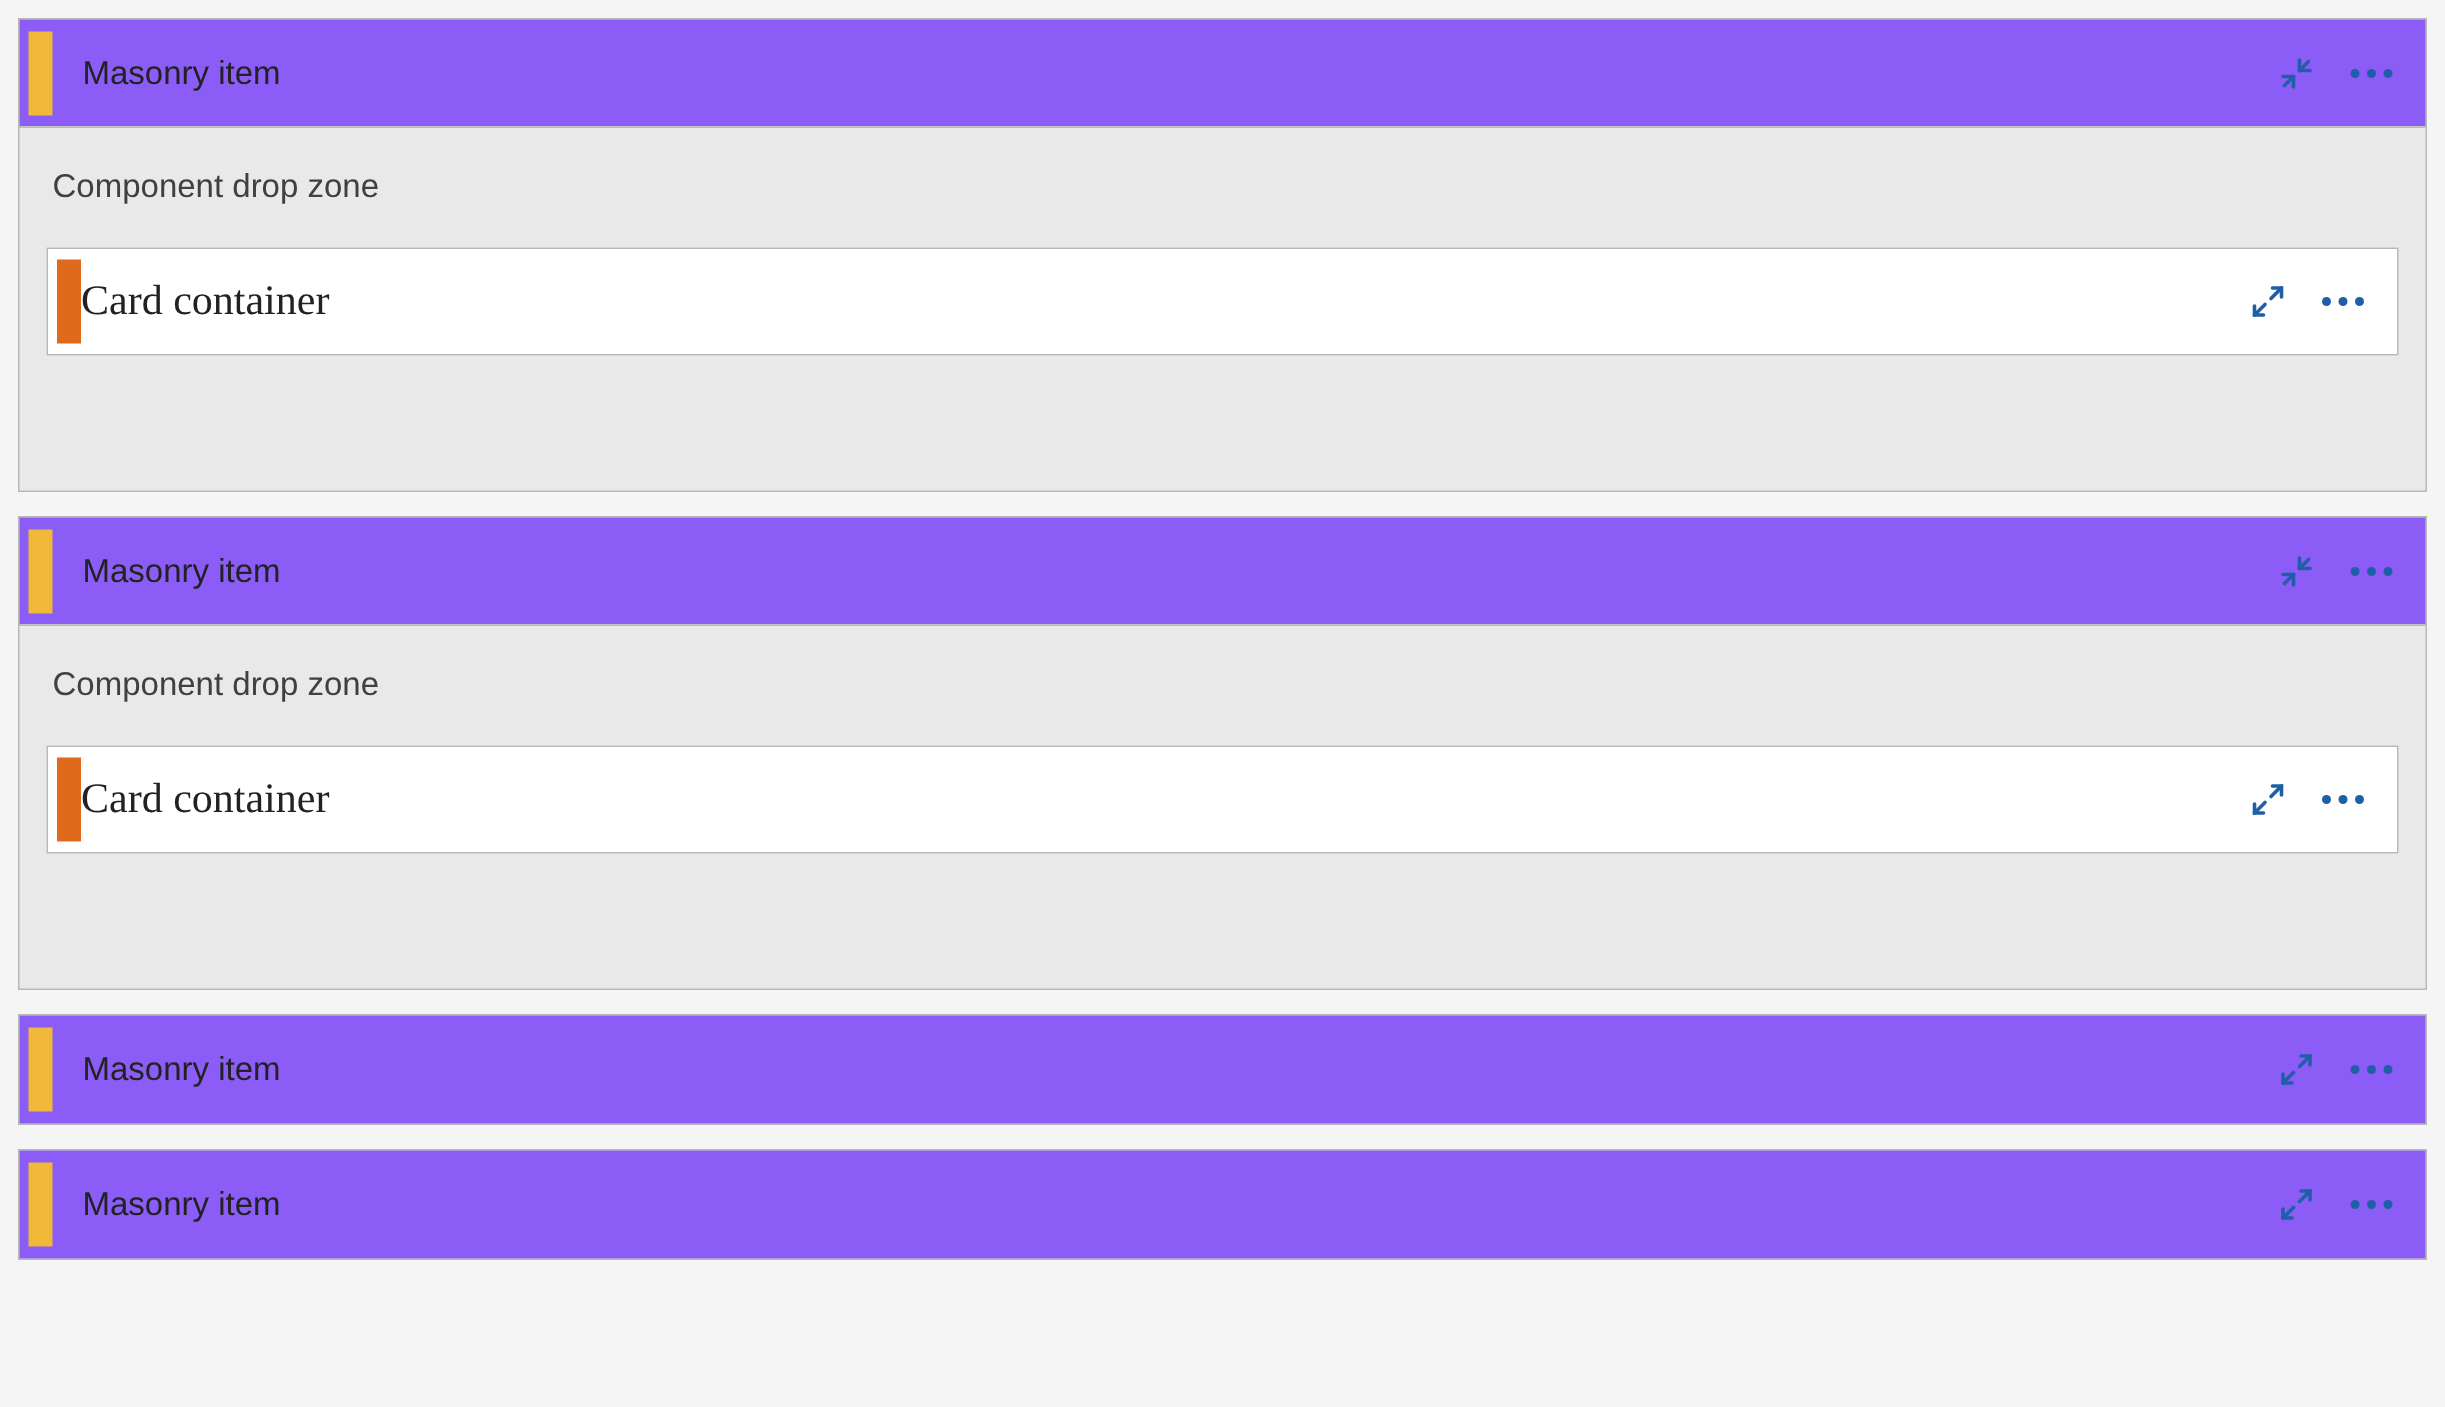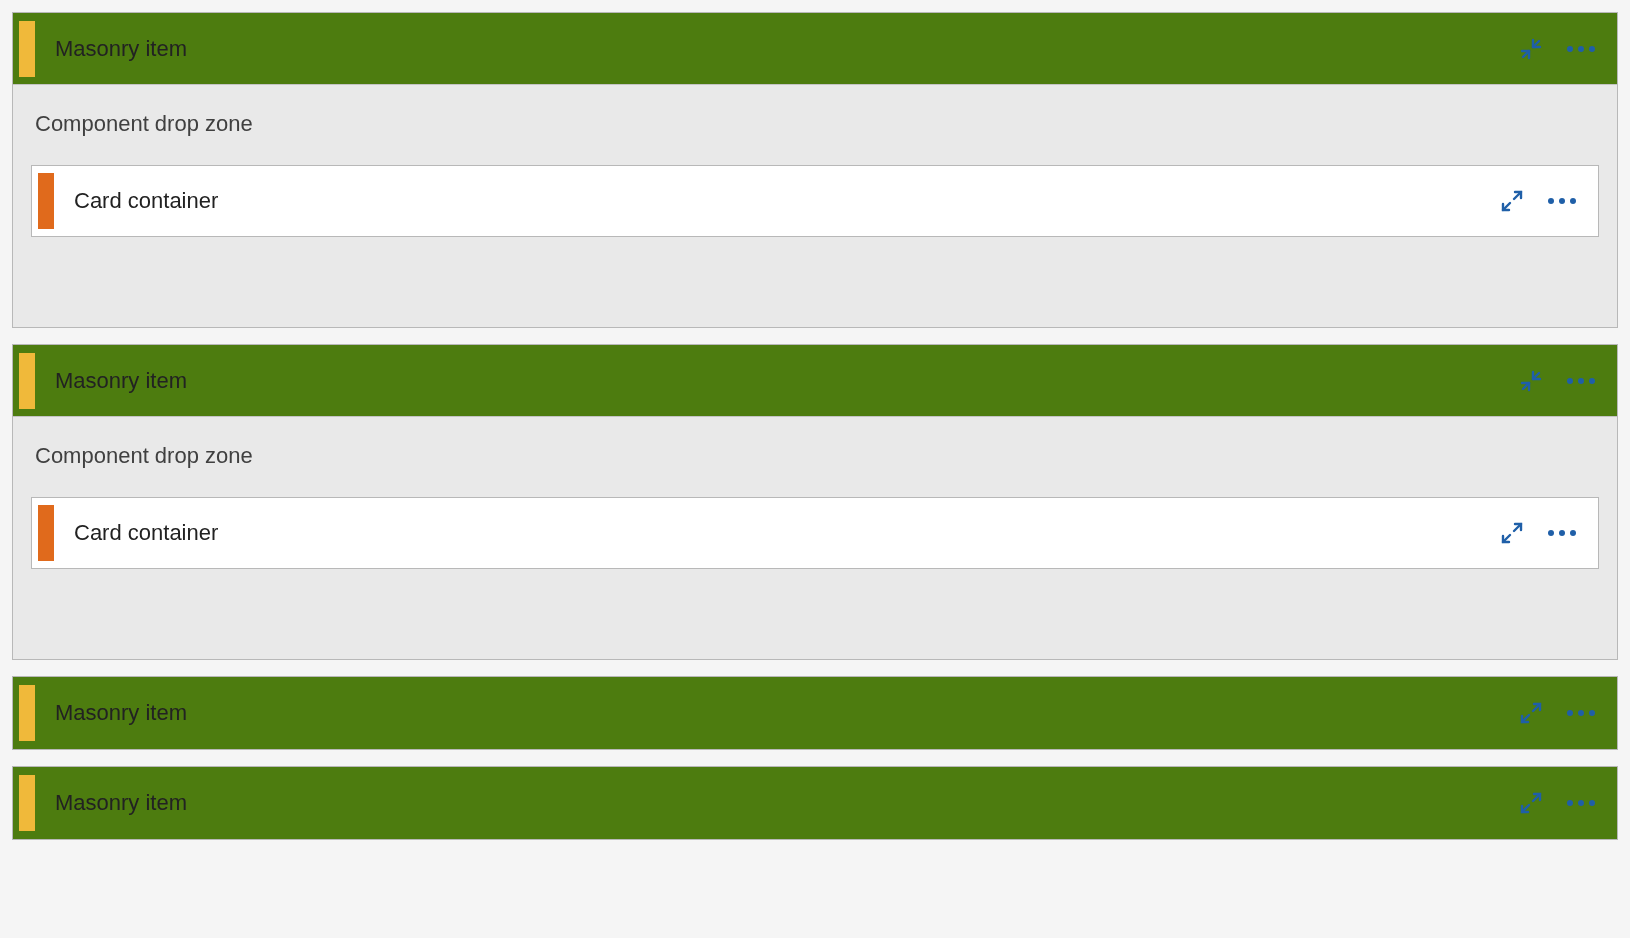--- a/index.html
+++ b/index.html
@@ -18,21 +18,21 @@
     border: 1px solid #b8b8b8;
     background: #e9e9e9;
     margin-bottom: 16px;
   }
   .block.collapsed {
     background: #ffffff;
   }
   .block-header {
     display: flex;
     align-items: center;
-    background: #4d7c0f;
+    background: #8b5cf6;
     height: 72px;
     border-bottom: 1px solid #c4c4c4;
   }
   .block.collapsed .block-header { border-bottom: none; }
   .color-tab {
     width: 16px;
     height: 56px;
     margin-left: 6px;
     flex: 0 0 auto;
   }
@@ -70,24 +70,24 @@
   }
   .child-block {
     background: #ffffff;
     border: 1px solid #b8b8b8;
     height: 72px;
     display: flex;
     align-items: center;
   }
   .child-block .color-tab { height: 56px; }
   .child-title {
-    margin-left: 20px;
     flex: 1 1 auto;
-    font-size: 22px;
+    font-size: 28px;
     color: #222;
+    font-family: Liberation Serif, serif;
   }
   .dots {
     display: flex;
     gap: 5px;
     align-items: center;
   }
   .dots span {
     width: 6px; height: 6px; border-radius: 50%; background: #1f5fa8;
   }
 </style>

